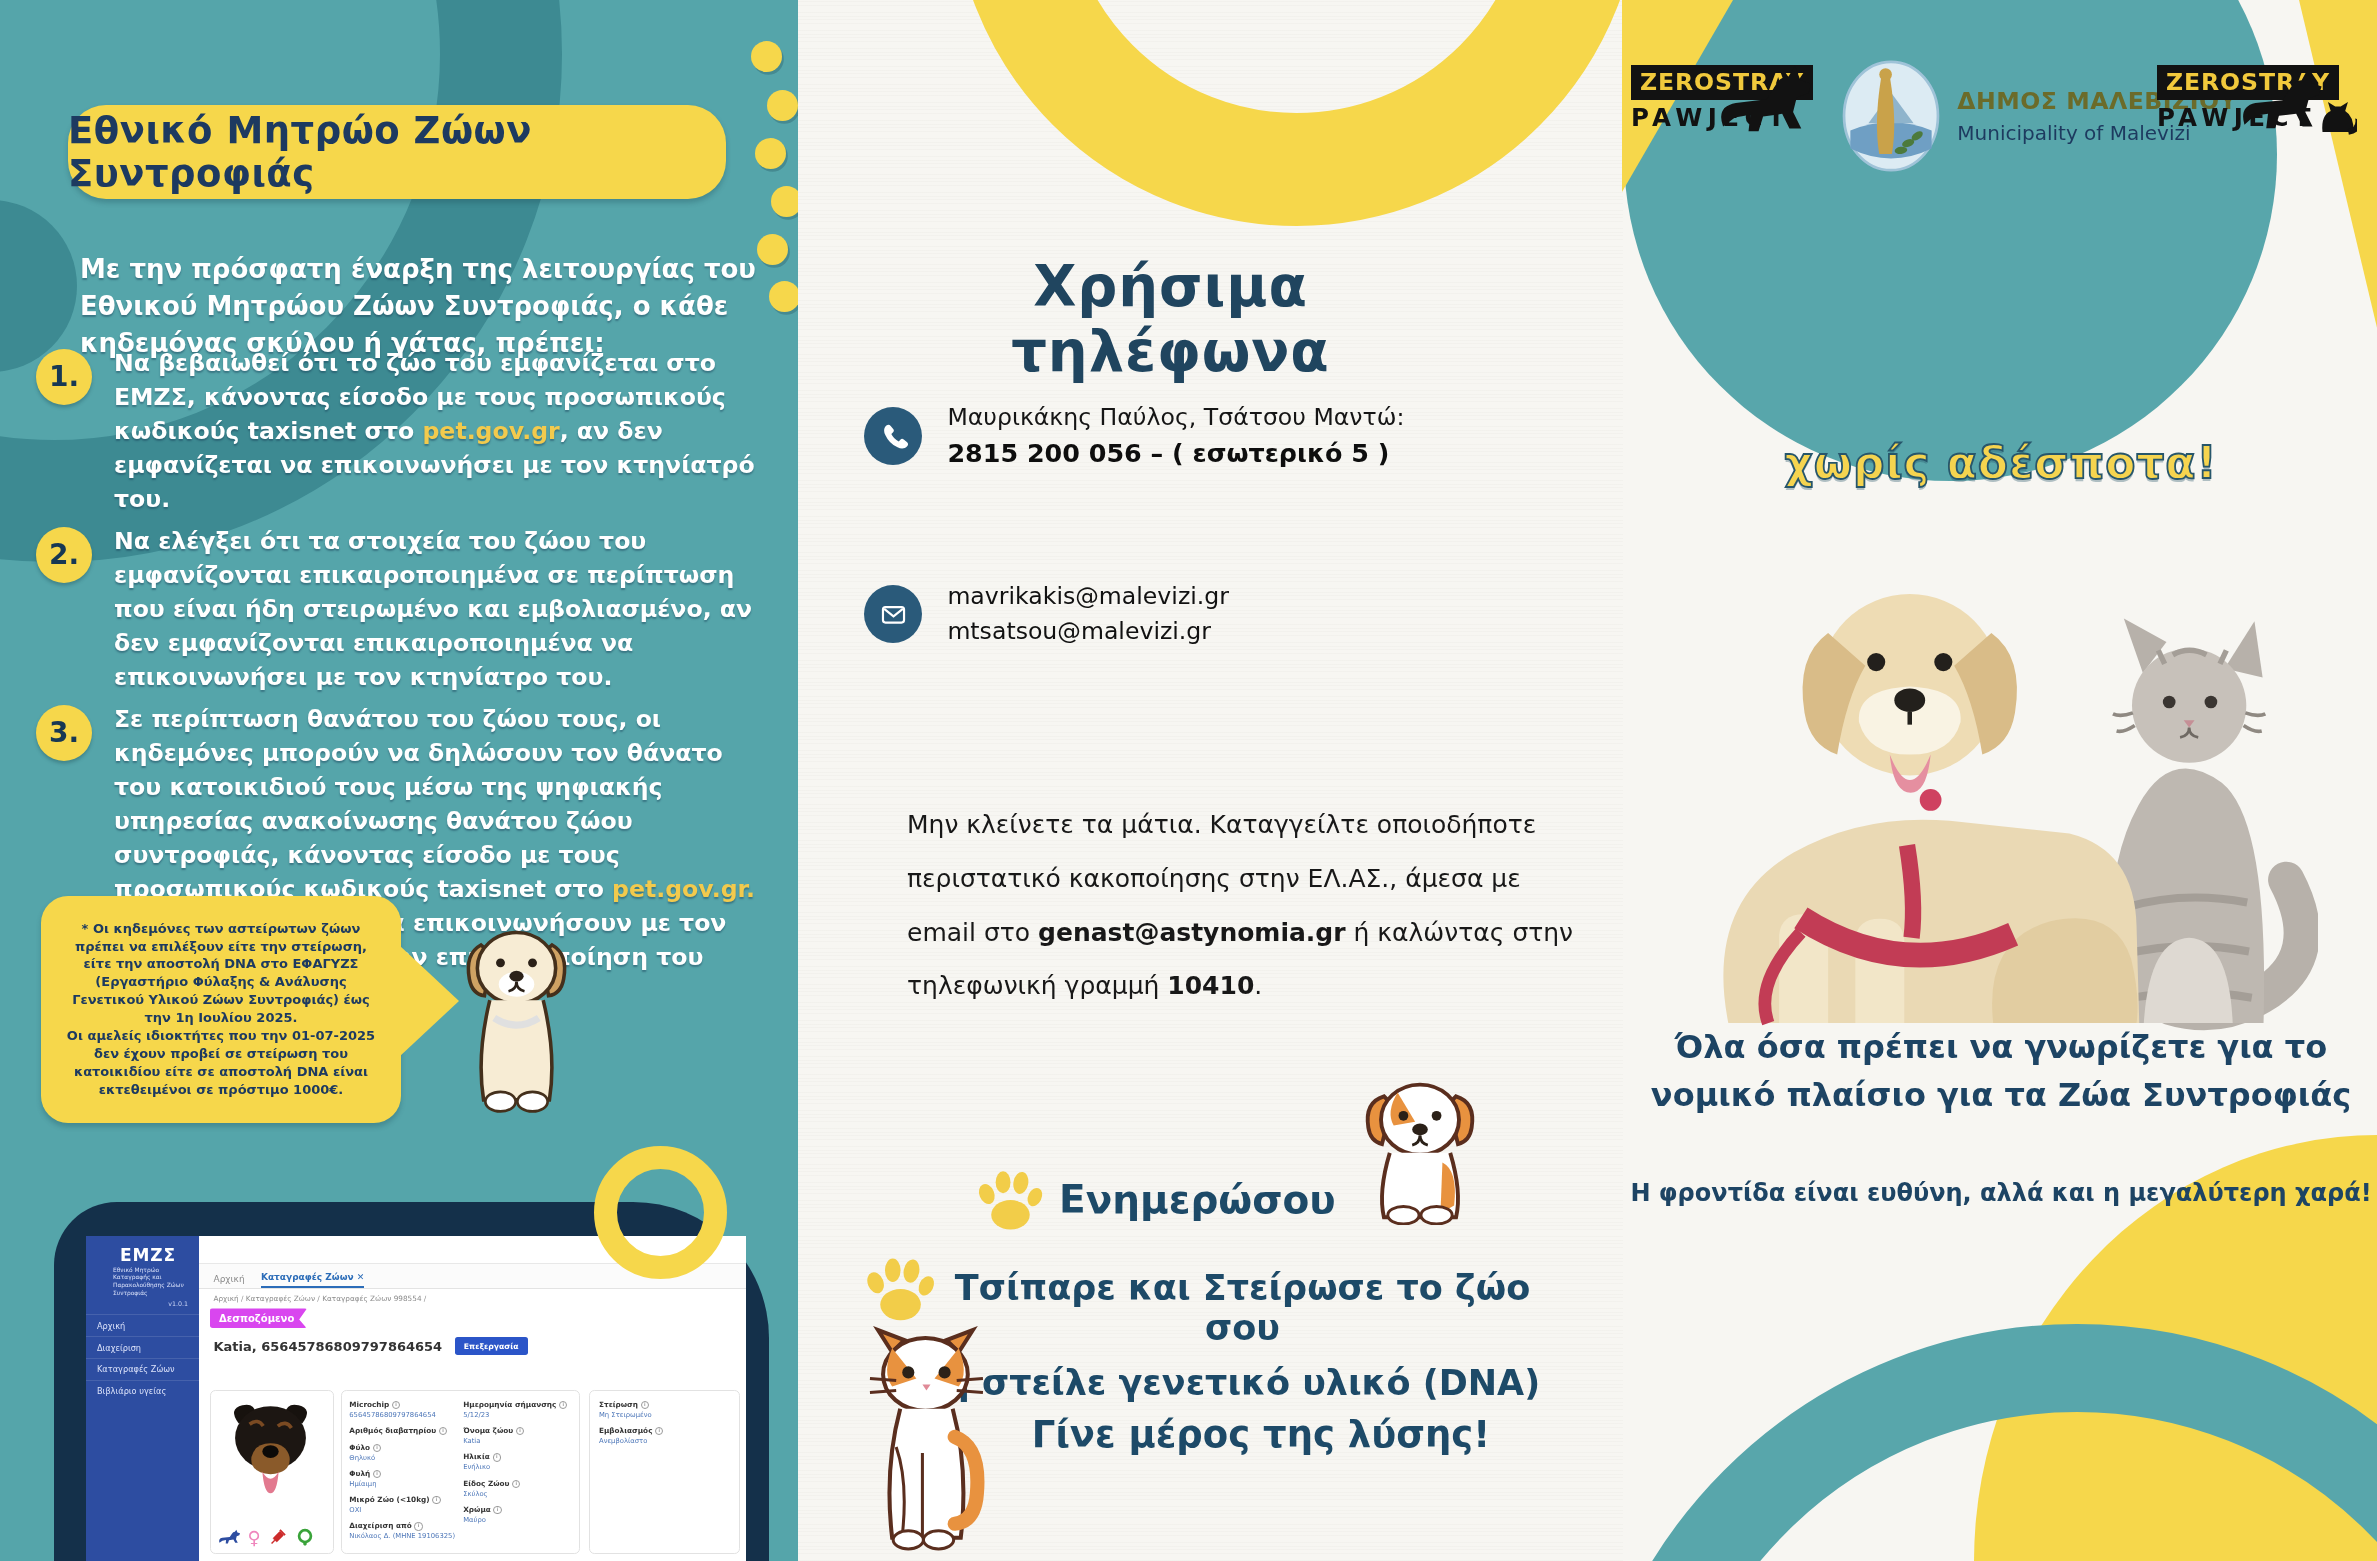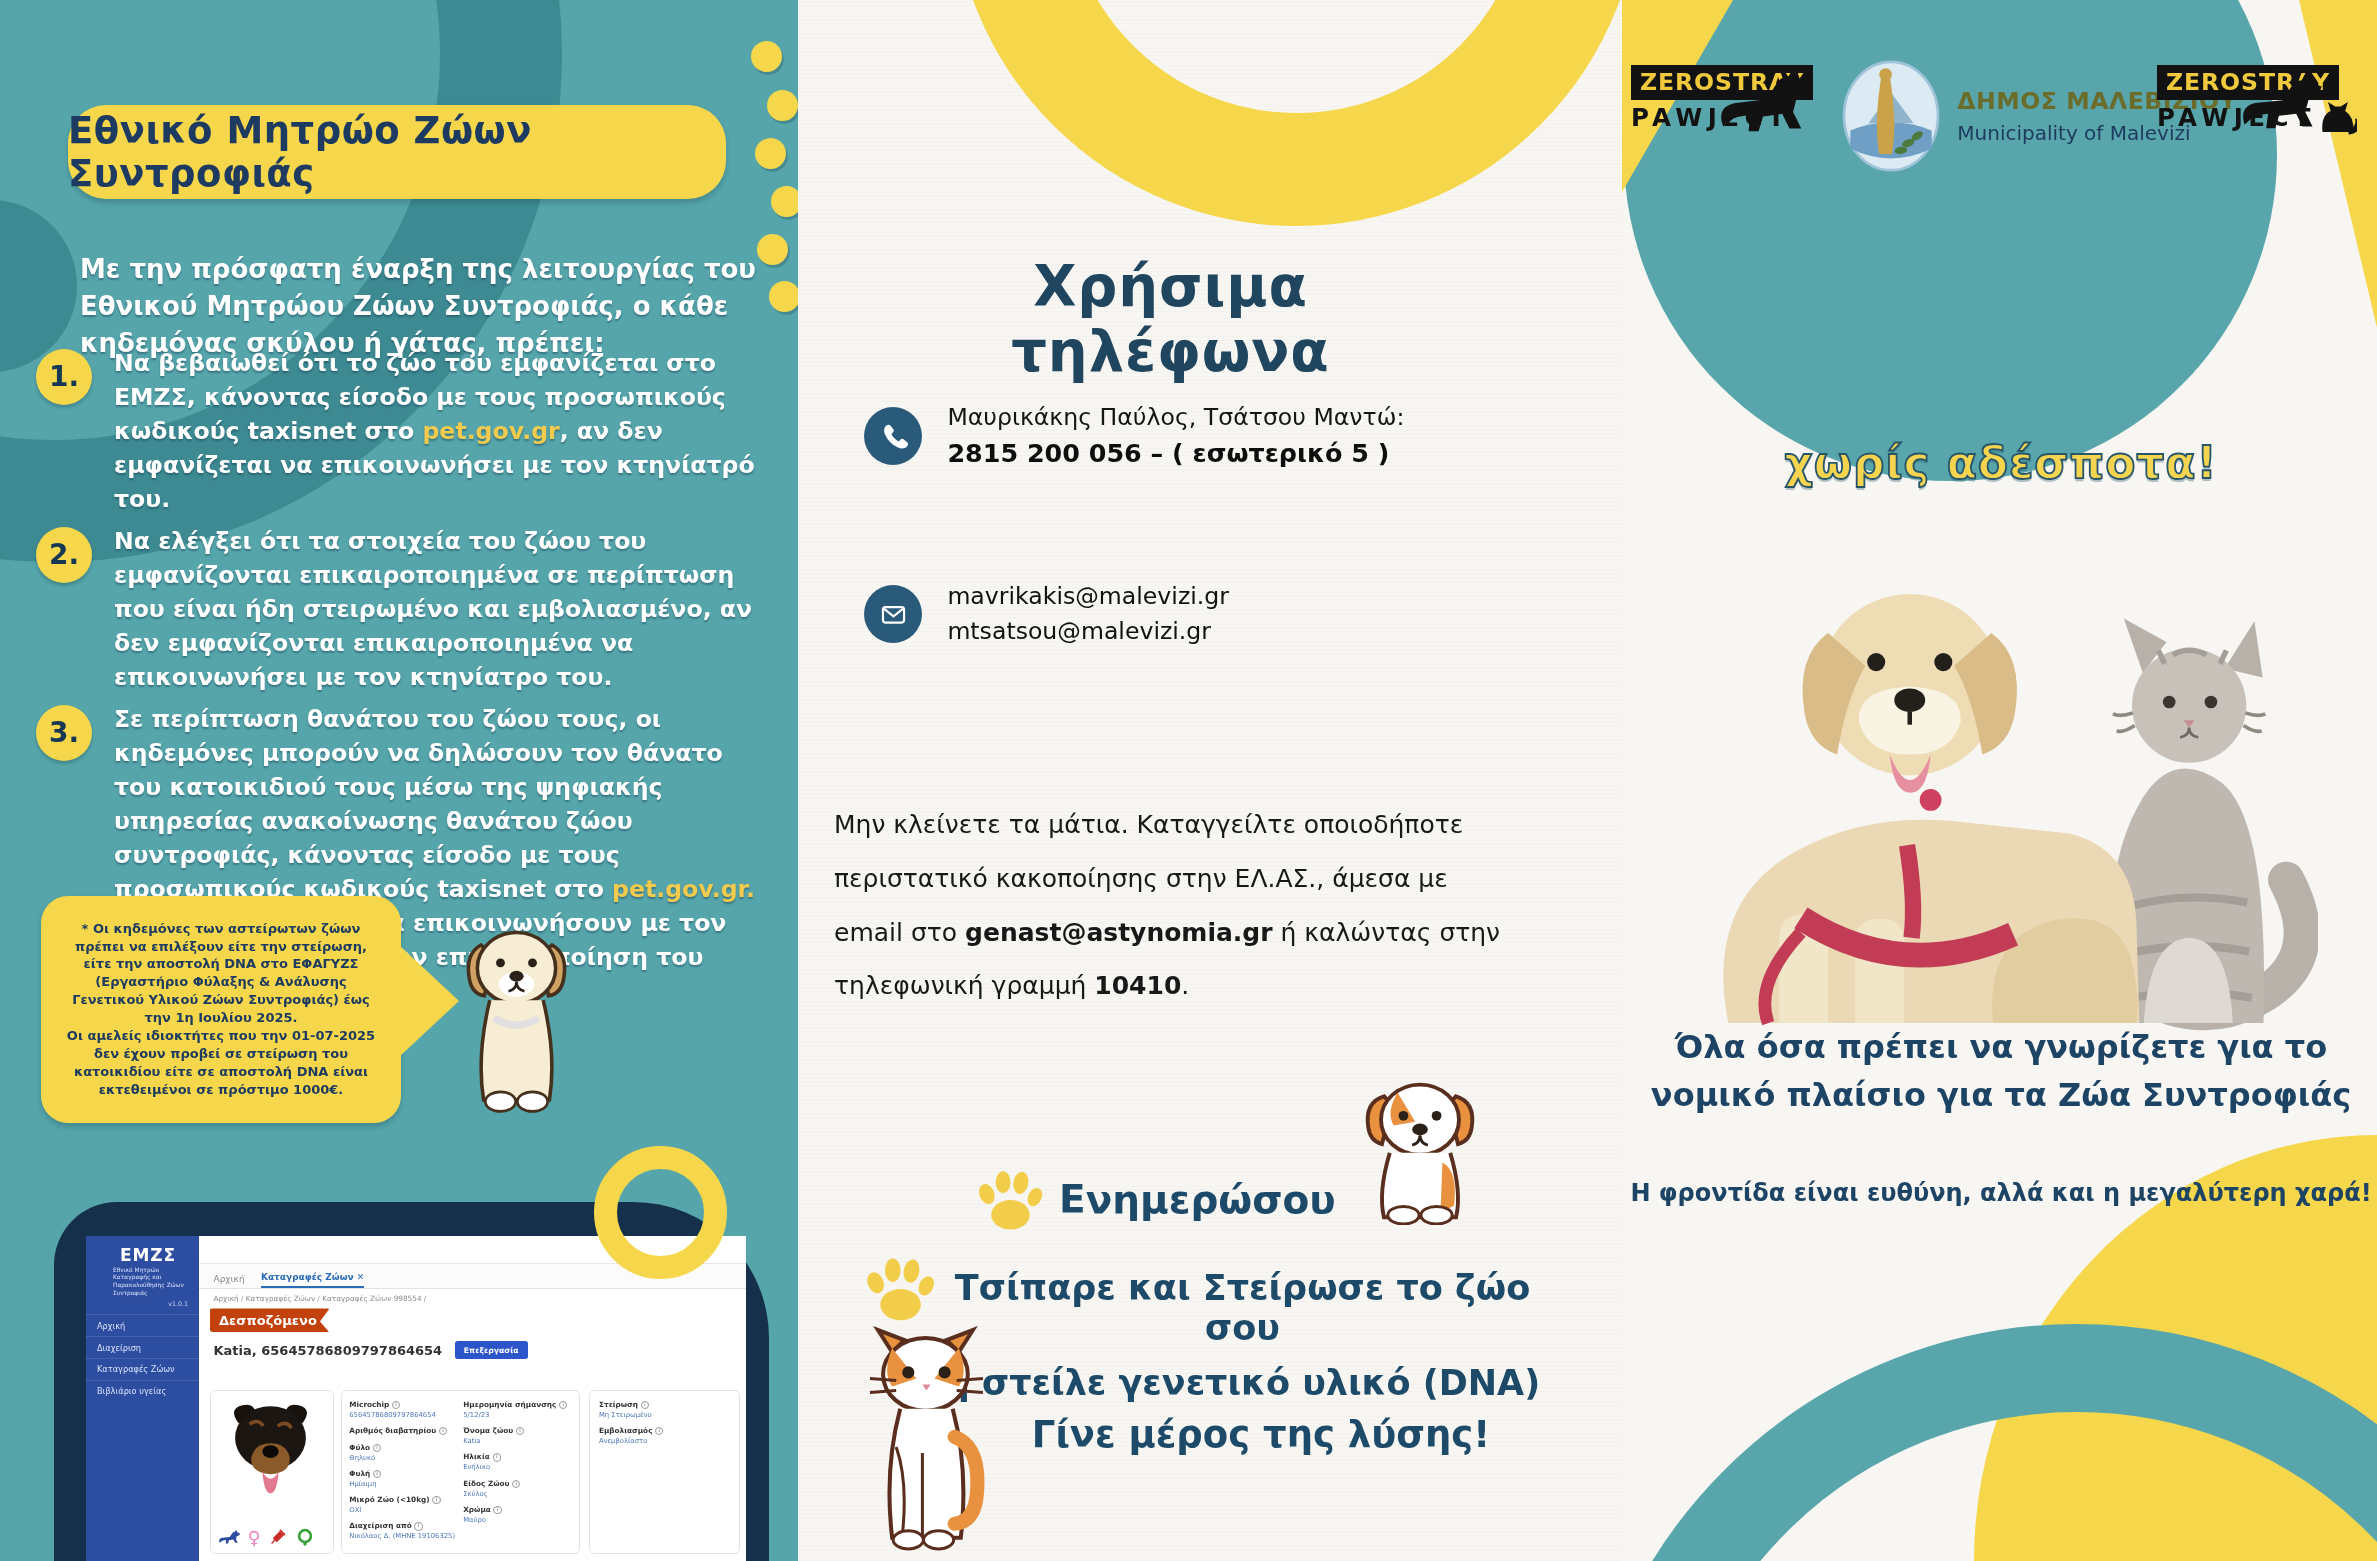--- a/index.html
+++ b/index.html
@@ -44,21 +44,21 @@
   .sb-brand{font-size:17px;font-weight:800;margin:9px 0 1.8px 34px;letter-spacing:0.9px;}
   .sb-sub{font-size:5.9px;line-height:1.3;margin:1.8px 9px 0 27px;color:#d9e1fa;}
   .sb-ver{font-size:6.3px;text-align:right;margin:2.7px 11px 7.3px 0;color:#cdd7f7;}
   .sb-menu div{font-size:8.2px;color:#dbe2fa;padding:5.4px 5.4px 5.4px 11px;border-top:0.9px solid rgba(255,255,255,.12);}
   .ct{flex:1;position:relative;background:#fff;}
   .ct-top{height:27px;background:#fff;border-bottom:0.9px solid #e8e8e8;}
   .tabs{height:23.6px;display:flex;align-items:flex-end;gap:16.3px;padding-left:14.5px;background:#fbfbfb;border-bottom:0.9px solid #e3e3e3;}
   .tab{font-size:9px;color:#8b8b8b;padding-bottom:3.6px;}
   .tab.active{color:#2b6cb8;border-bottom:2.7px solid #2b6cb8;font-weight:700;}
   .bc{font-size:7.3px;color:#8a8a8a;padding:5.4px 0 3.6px 14.5px;}
-  .badge{display:inline-block;margin:1.8px 0 0 11px;background:#c2410c;color:#fff;font-size:13px;font-weight:700;
+  .badge{display:inline-block;margin:1.8px 0 0 11px;background:#d946ef;color:#fff;font-size:10px;font-weight:700;
     padding:4.5px 12.7px 4.5px 9px;clip-path:polygon(0 0,100% 0,92% 55%,100% 100%,0 100%);border-radius:2.7px;}
   .rt-row{display:flex;align-items:center;gap:12.7px;margin:9px 0 0 14.5px;}
   .rt{font-size:13px;color:#333;font-weight:600;}
   .edit{background:#2b55c8;color:#fff;font-size:7.7px;padding:4.5px 9px;border-radius:2.7px;font-weight:600;}
   .card{position:absolute;top:154px;bottom:11px;background:#fff;border:0.9px solid #e2e2e2;border-radius:5.4px;overflow:hidden;}
   .card.photo{left:11px;width:122px;}
   .card.fields{left:142px;width:239px;display:flex;gap:5.4px;padding:9px 7.3px;box-sizing:border-box;}
   .card.side{left:390px;width:151px;padding:9px;box-sizing:border-box;}
   .fcol{flex:1;min-width:0;}
   .fld{margin-bottom:7.3px;}
@@ -77,21 +77,21 @@
   .tex{background-image:repeating-linear-gradient(0deg,rgba(120,115,100,.035) 0 0.9px,transparent 0.9px 3.6px);}
   .arc-yellow{position:absolute;left:952px;top:-463px;width:689px;height:689px;border-radius:50%;
     border:113px solid #f6d74b;box-sizing:border-box;z-index:3;}
   .mid-heading{position:absolute;left:871px;top:216px;width:599px;text-align:center;font-size:56px;font-weight:800;
     color:#20455f;letter-spacing:0.9px;z-index:4;}
   .crow{position:absolute;display:flex;gap:25.4px;align-items:center;z-index:4;}
   .cicon{flex:0 0 58px;width:58px;height:58px;border-radius:50%;background:#2a5a7a;display:flex;align-items:center;justify-content:center;}
   .cline1{font-size:23.6px;color:#151515;}
   .cline2{font-size:25.4px;color:#0e0e0e;font-weight:800;margin-top:7.3px;}
   .cemail{font-size:23.6px;color:#111;line-height:1.5;}
-  .report{position:absolute;left:834px;top:773px;width:686px;font-size:25px;color:#181818;line-height:2.15;white-space:pre-line;z-index:4;}
+  .report{position:absolute;left:907px;top:773px;width:686px;font-size:25px;color:#181818;line-height:2.15;white-space:pre-line;z-index:4;}
   .b{font-weight:800;}
   .sec-head{color:#1d4a68;font-weight:800;z-index:4;}
   .paw{position:absolute;z-index:4;}
 
   
   .panel-right{position:absolute;left:1624px;top:0;width:754px;height:1561px;background:#f7f6f2;}
   .blob-teal{position:absolute;left:1624px;top:-172px;width:653px;height:653px;border-radius:50%;background:#58a6ab;z-index:2;}
   .wedge-tl{position:absolute;left:1622px;top:0;width:111px;height:192px;background:#f6d74b;
     clip-path:polygon(0 0,100% 0,0 100%);z-index:3;}
   .wedge-tr{position:absolute;left:2299px;top:0;width:79px;height:332px;background:#f6d74b;

